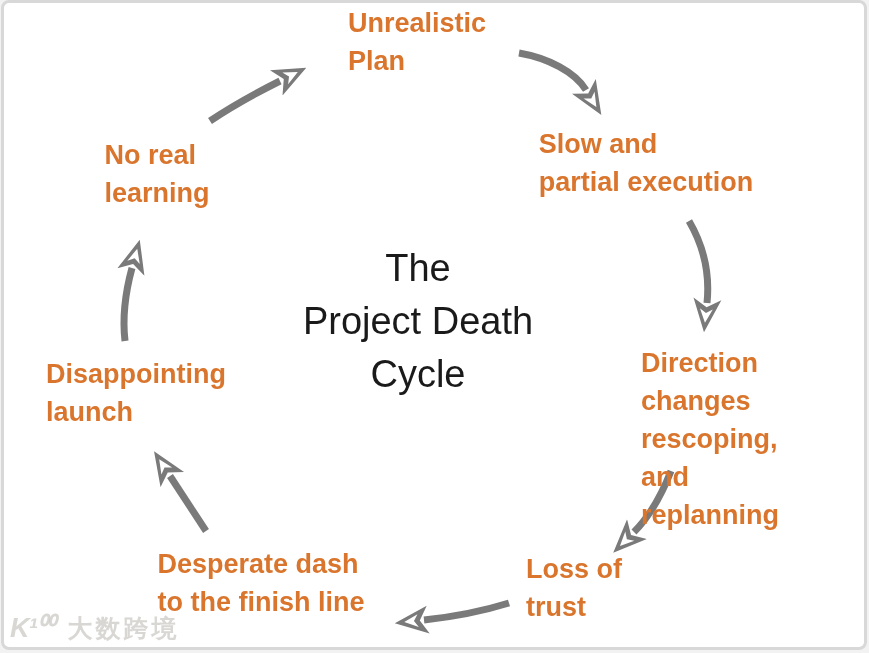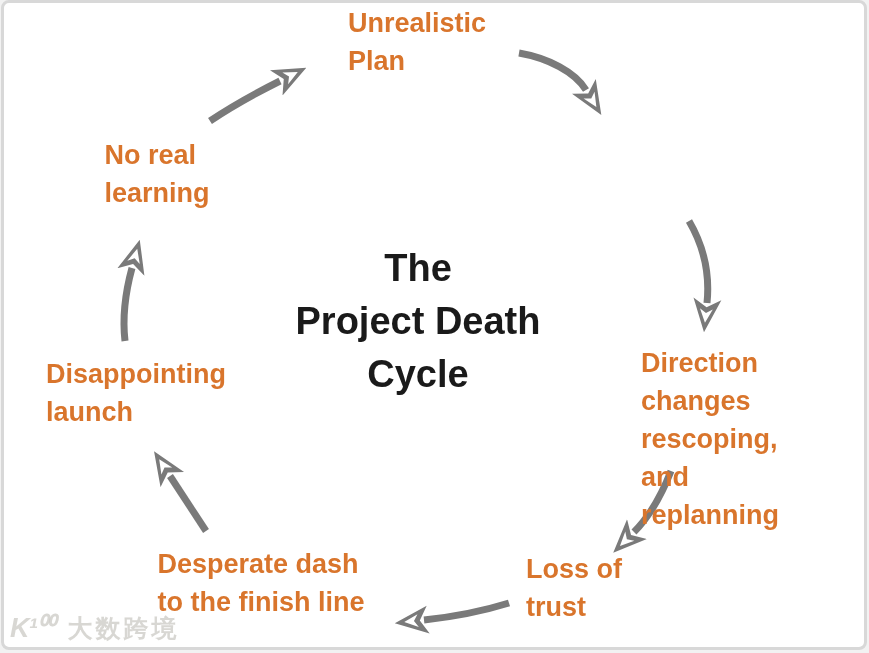--- a/index.html
+++ b/index.html
@@ -43,21 +43,21 @@
     font-size: 27px;
     line-height: 38px;
     text-align: left;
     white-space: pre-line;
     letter-spacing: 0px;
   }
   .cycle-title {
     position: absolute;
     transform: translateX(-50%);
     color: var(--title-color, #1a1a1a);
-    font-weight: 700;
+    font-weight: 400;
     font-size: 38px;
     line-height: 53px;
     text-align: center;
     white-space: pre-line;
   }
   
   .pos-unrealistic-plan   { left: 417px; top: 4px;  }
   .pos-slow-execution     { left: 646px; top: 125px; }
   .pos-direction-changes  { left: 717px; top: 344px; }
   .pos-loss-of-trust      { left: 574px; top: 550px; }
@@ -112,20 +112,22 @@
     </g>
   </svg>
 
   <div class="cycle-title pos-title">The
 Project Death
 Cycle</div>
 
   <div class="node pos-unrealistic-plan">Unrealistic
 Plan</div>
 
+  <div class="node pos-slow-execution">Slow and
+partial execution</div>
 
   <div class="node pos-direction-changes">Direction changes
 rescoping, and
 replanning</div>
 
   <div class="node pos-desperate-dash">Desperate dash
 to the finish line</div>
 
   <div class="node pos-loss-of-trust">Loss of
 trust</div>

